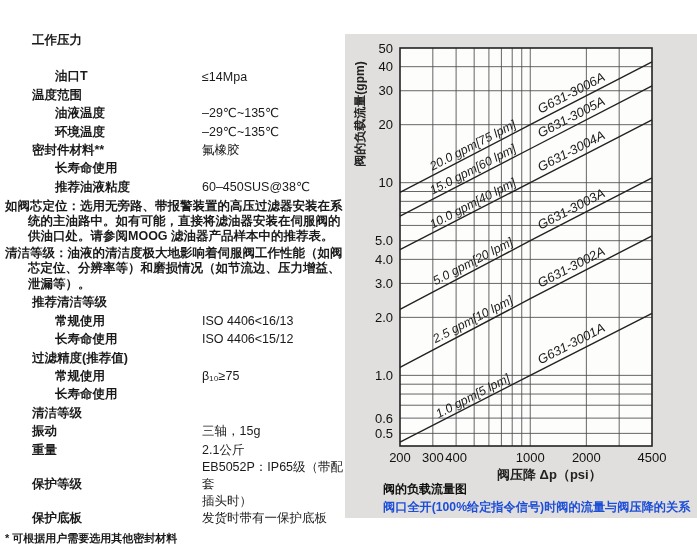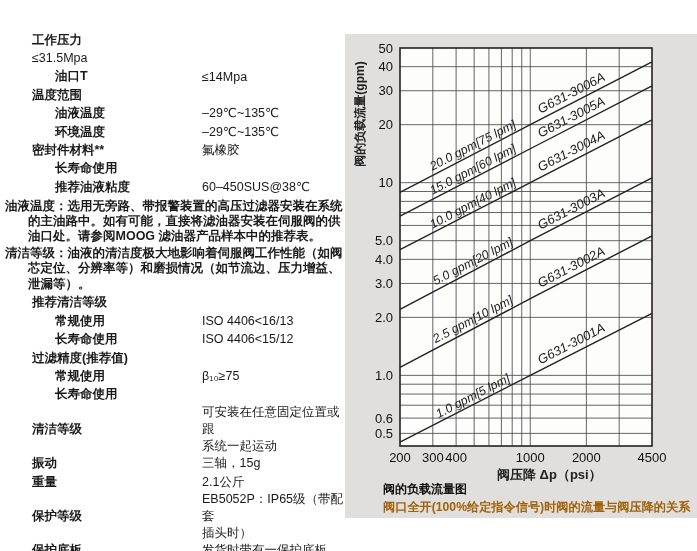--- a/index.html
+++ b/index.html
@@ -39,33 +39,32 @@
     text-align:center;white-space:nowrap;
   }
   #x-axis-title{
     position:absolute;left:497px;top:466px;width:163px;
     font-size:13px;font-weight:bold;color:#222;text-align:left;white-space:nowrap;
   }
   #chart-title{
     position:absolute;left:383px;top:481px;font-size:12px;font-weight:bold;color:#111;
   }
   #chart-subtitle{
-    position:absolute;left:383px;top:499px;font-size:12.2px;font-weight:bold;color:#a16207;white-space:nowrap;
+    position:absolute;left:383px;top:499px;font-size:12.2px;font-weight:bold;color:#1d4ed8;white-space:nowrap;
   }
 </style>
 </head>
 <body>
 
 <div id="spec-col">
   <div id="spec-rows">
       <div class="row">
         <span class="lbl">工作压力</span>
       </div>
       <div class="row">
-        <span class="val">≤31.5Mpa</span>
       </div>
       <div class="row">
         <span class="lbl ind">油口T</span>
         <span class="val">≤14Mpa</span>
       </div>
       <div class="row">
         <span class="lbl">温度范围</span>
       </div>
       <div class="row">
         <span class="lbl ind">油液温度</span>
@@ -79,21 +78,21 @@
         <span class="lbl">密封件材料**</span>
         <span class="val">氟橡胶</span>
       </div>
       <div class="row">
         <span class="lbl ind">长寿命使用</span>
       </div>
       <div class="row">
         <span class="lbl ind">推荐油液粘度</span>
         <span class="val">60–450SUS@38℃</span>
       </div>
-      <div class="para"><span>油液温度：</span><span>选用无旁路、带报警装置的高压过滤器安装在系统的主油路中。如有可能，直接将滤油器安装在伺服阀的供油口处。请参阅MOOG 滤油器产品样本中的推荐表。</span></div>
+      <div class="para"><span>如阀芯定位：</span><span>选用无旁路、带报警装置的高压过滤器安装在系统的主油路中。如有可能，直接将滤油器安装在伺服阀的供油口处。请参阅MOOG 滤油器产品样本中的推荐表。</span></div>
       <div class="para"><span>清洁等级：</span><span>油液的清洁度极大地影响着伺服阀工作性能（如阀芯定位、分辨率等）和磨损情况（如节流边、压力增益、泄漏等）。</span></div>
       <div class="row">
         <span class="lbl">推荐清洁等级</span>
       </div>
       <div class="row">
         <span class="lbl ind">常规使用</span>
         <span class="val">ISO 4406&lt;16/13</span>
       </div>
       <div class="row">
         <span class="lbl ind">长寿命使用</span>
@@ -104,22 +103,20 @@
       </div>
       <div class="row">
         <span class="lbl ind">常规使用</span>
         <span class="val">β₁₀≥75</span>
       </div>
       <div class="row">
         <span class="lbl ind">长寿命使用</span>
       </div>
       <div class="row">
         <span class="lbl">清洁等级</span>
-        <span class="val">可安装在任意固定位置或跟
-系统一起运动</span>
       </div>
       <div class="row">
         <span class="lbl">振动</span>
         <span class="val">三轴，15g</span>
       </div>
       <div class="row">
         <span class="lbl">重量</span>
         <span class="val">2.1公斤</span>
       </div>
       <div class="row">

